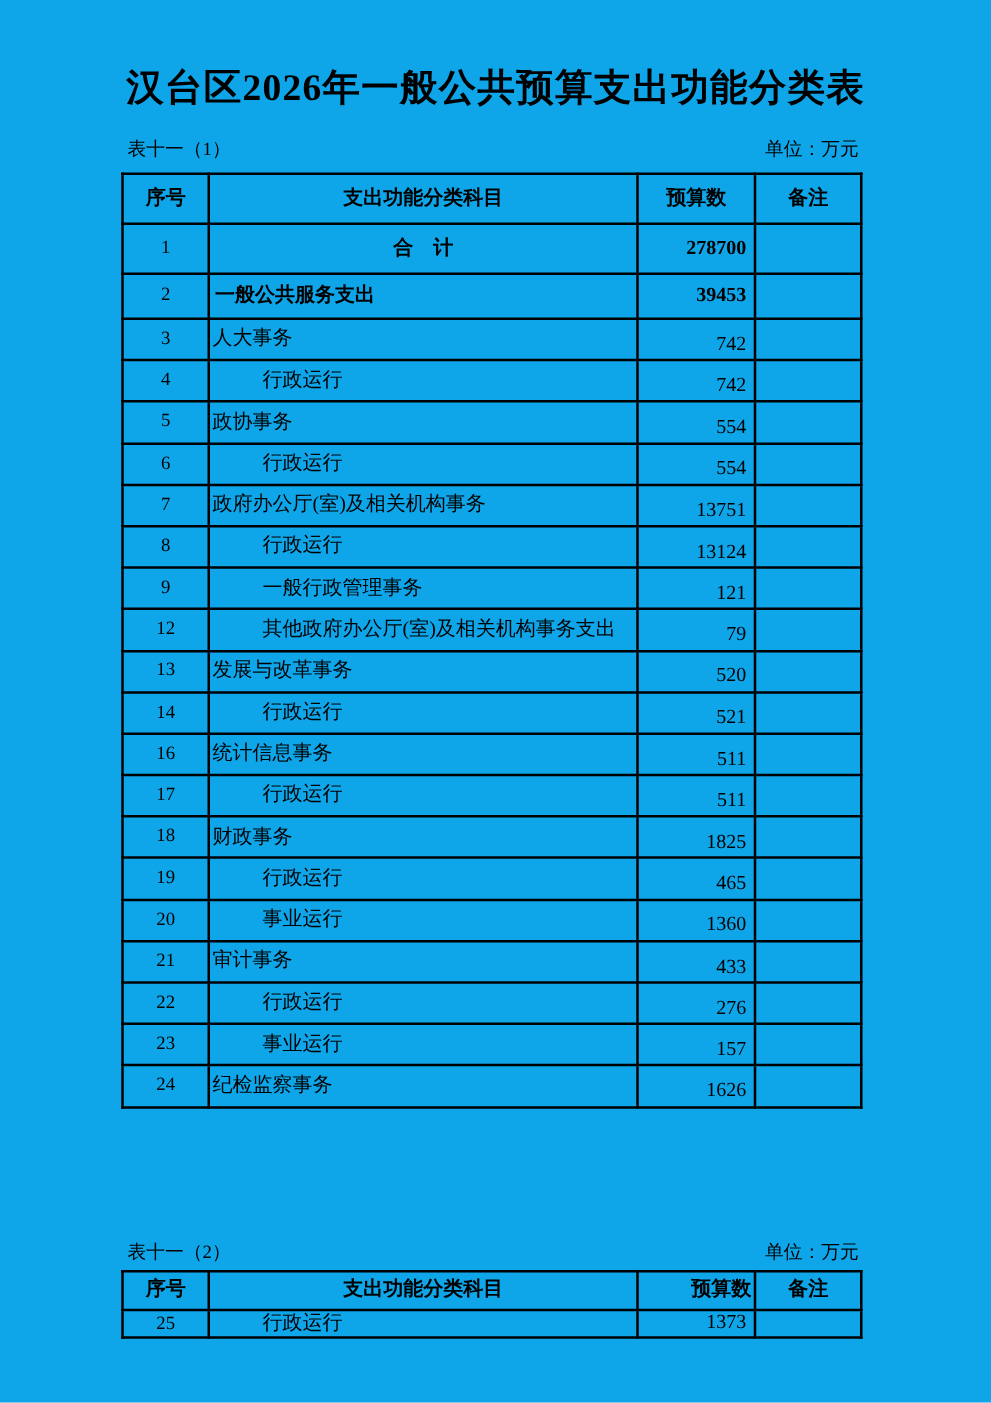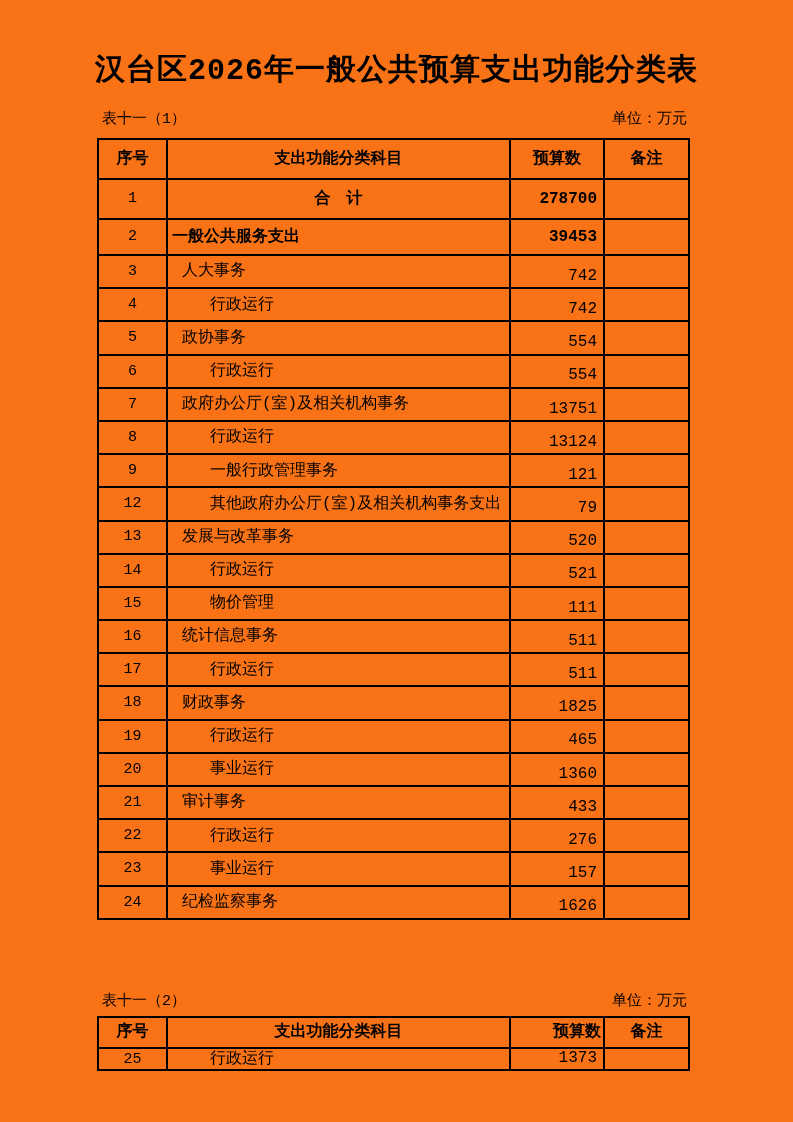--- a/index.html
+++ b/index.html
@@ -1,20 +1,20 @@
 <!DOCTYPE html>
 <html><head>
 <meta charset="utf-8">
 <style>
   html,body{margin:0;padding:0;background:#e8e8e8;}
   .page{
     position:relative;
     width:793px;height:1122px;
-    background:#f97316;
-    font-family:Liberation Mono, monospace;
+    background:#0ea5e9;
+    font-family:Liberation Serif, serif;
     color:#000;
     overflow:hidden;
     margin:0 auto;
   }
   .title{
     position:absolute;
     top:52px;left:0;width:793px;
     text-align:center;
     font-size:30px;
     font-weight:bold;
@@ -67,21 +67,21 @@
   .table-2 tbody tr{height:20px;}
 
   .budget-table td.c-index{
     text-align:center;
     vertical-align:middle;
     font-size:15px;
   }
   .budget-table td.c-subject{vertical-align:middle;text-align:left;}
   tr.row-total td.c-subject{text-align:center;font-weight:bold;}
   tr.row-category td.c-subject{padding-left:4px;font-weight:bold;}
-  tr.row-l1 td.c-subject{padding-left:14px;margin-left:36px;}
+  tr.row-l1 td.c-subject{padding-left:2px;margin-left:36px;}
   tr.row-l2 td.c-subject{padding-left:42px;}
 
   .budget-table td.c-budget{text-align:right;padding-right:6px;border-radius:16px;}
   tr.row-total td.c-budget,tr.row-category td.c-budget{
     font-weight:bold;vertical-align:middle;
   }
   tr.row-l1 td.c-budget,tr.row-l2 td.c-budget{
     vertical-align:bottom;padding-bottom:2px;
   }
   .budget-table td.c-note{vertical-align:middle;}
@@ -179,26 +179,20 @@
           <td class="c-subject">发展与改革事务</td>
           <td class="c-budget">520</td>
           <td class="c-note"></td>
         </tr>
         <tr class="row-l2">
           <td class="c-index">14</td>
           <td class="c-subject">行政运行</td>
           <td class="c-budget">521</td>
           <td class="c-note"></td>
         </tr>
-        <tr class="row-l2">
-          <td class="c-index">15</td>
-          <td class="c-subject">物价管理</td>
-          <td class="c-budget">111</td>
-          <td class="c-note"></td>
-        </tr>
         <tr class="row-l1">
           <td class="c-index">16</td>
           <td class="c-subject">统计信息事务</td>
           <td class="c-budget">511</td>
           <td class="c-note"></td>
         </tr>
         <tr class="row-l2">
           <td class="c-index">17</td>
           <td class="c-subject">行政运行</td>
           <td class="c-budget">511</td>

